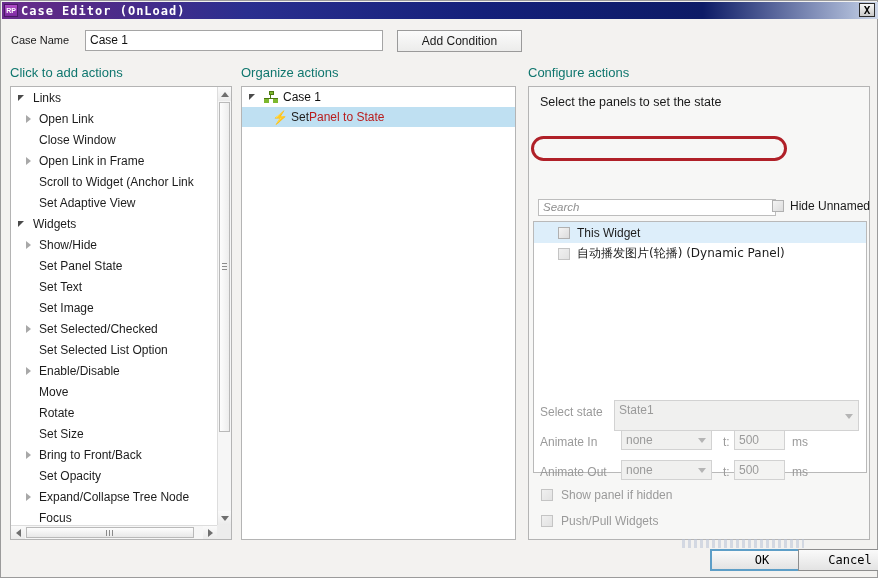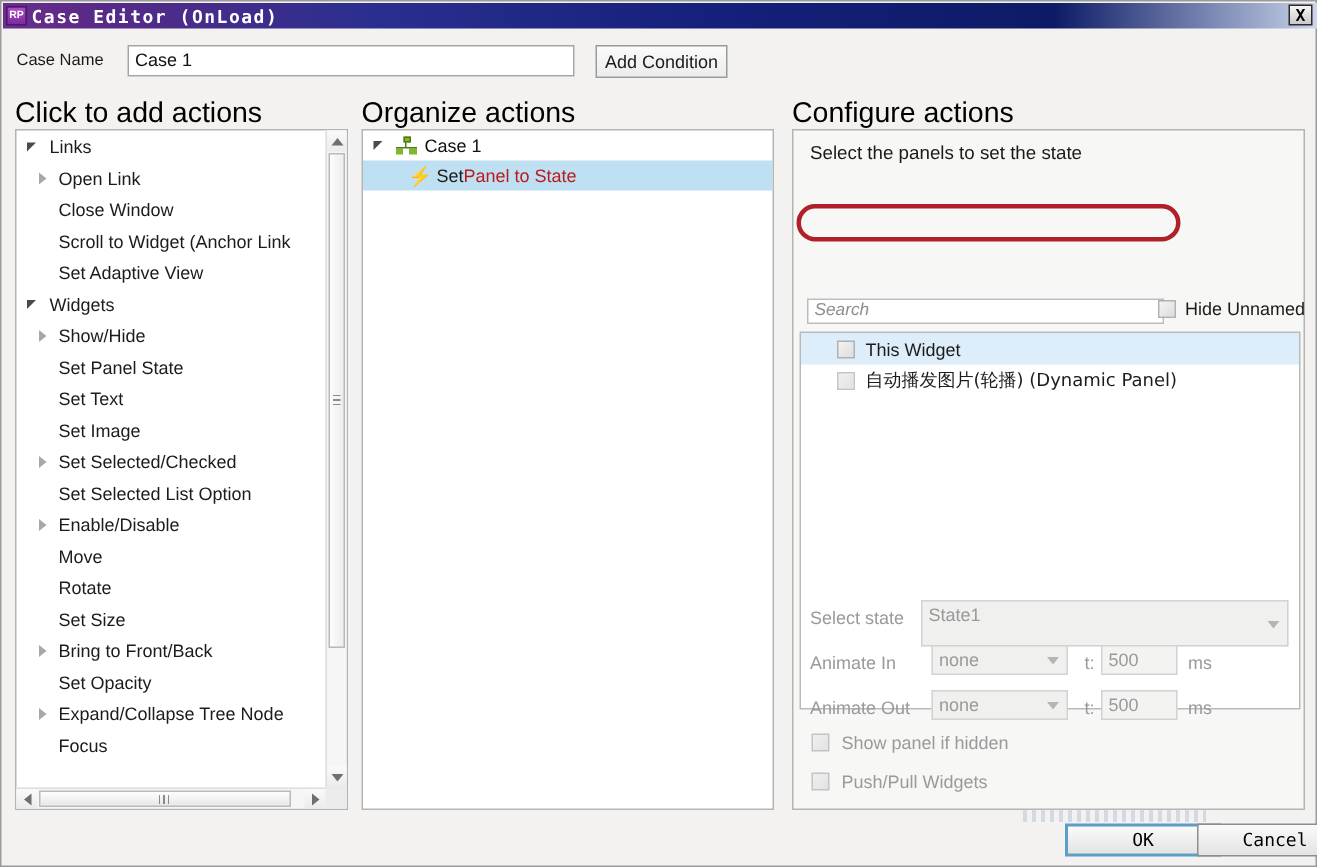--- a/index.html
+++ b/index.html
@@ -28,28 +28,28 @@
     border:1px solid #2b2b2b;box-sizing:border-box;
     font-family:"DejaVu Sans Mono",monospace;font-size:11px;font-weight:bold;
     color:#000;display:flex;align-items:center;justify-content:center;line-height:1;}
 
   
   .casename-label{position:absolute;left:10px;top:33px;font-size:11px;color:#1a1a1a;}
   .casename-input{position:absolute;left:84px;top:29px;width:298px;height:21px;
     background:#fff;border:1px solid #a5a5a5;box-sizing:border-box;
     font-family:"Liberation Sans",sans-serif;font-size:12px;color:#111;
     padding:0 4px;line-height:19px;}
-  .addcond-btn{position:absolute;left:396px;top:29px;width:88px;height:22px;
+  .addcond-btn{position:absolute;left:396px;top:29px;width:125px;height:22px;
     background:linear-gradient(to bottom,#fbfbfb,#ececeb);
     border:1px solid #9a9a9a;box-sizing:border-box;
     font-family:"Liberation Sans",sans-serif;font-size:12px;color:#1a1a1a;
     display:flex;align-items:center;justify-content:center;}
 
   
-  .col-head{position:absolute;font-size:19px;color:#000000;top:64px;}
+  .col-head{position:absolute;font-size:13px;color:#0f766e;top:64px;}
   #h1{left:9px;} #h2{left:240px;} #h3{left:527px;}
 
   
   .panel{position:absolute;background:#fff;border:1px solid #b4b4b4;box-sizing:border-box;}
   #leftPanel{left:9px;top:85px;width:222px;height:454px;}
   .tree{position:absolute;left:0;top:0;right:14px;bottom:14px;overflow:hidden;}
   .trow{height:21px;display:flex;align-items:center;font-size:12px;color:#1c1c1c;
     white-space:nowrap;padding-left:6px;box-sizing:border-box;}
   .tri{width:12px;height:12px;display:inline-block;margin-right:4px;flex:none;position:relative;}
   .tri.collapsed::before{content:"";position:absolute;left:3px;top:2px;
@@ -174,20 +174,24 @@
         </div>
         <div class="trow lvl1">
           <span class="tri collapsed"></span>
           <span>Open Link</span>
         </div>
         <div class="trow lvl1">
           <span class="tri blank"></span>
           <span>Close Window</span>
         </div>
         <div class="trow lvl1">
+          <span class="tri collapsed"></span>
+          <span>Open Link in Frame</span>
+        </div>
+        <div class="trow lvl1">
           <span class="tri blank"></span>
           <span>Scroll to Widget (Anchor Link</span>
         </div>
         <div class="trow lvl1">
           <span class="tri blank"></span>
           <span>Set Adaptive View</span>
         </div>
         <div class="trow lvl0">
           <span class="tri expanded"></span>
           <span>Widgets</span>

